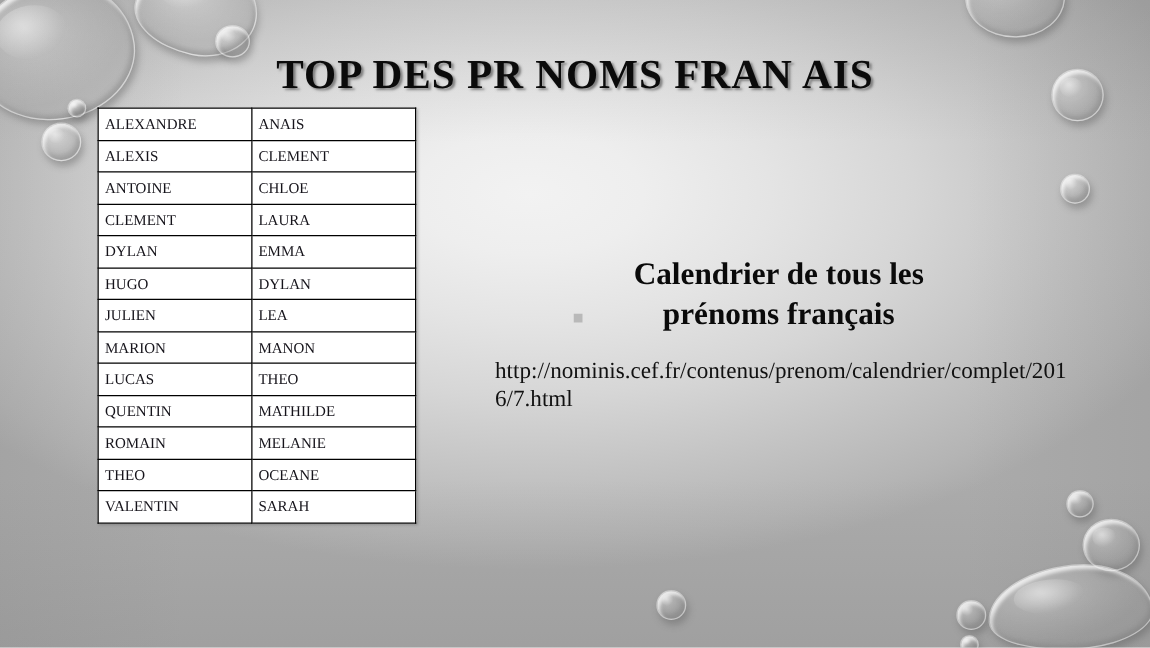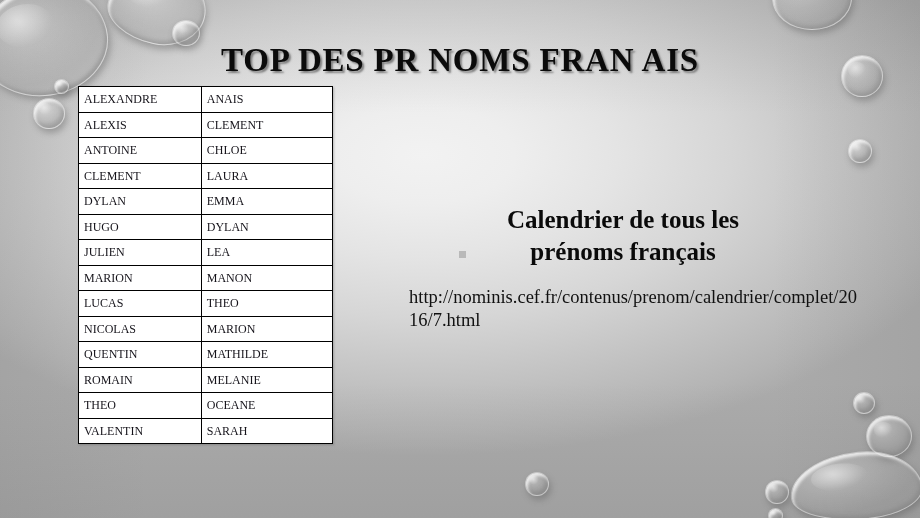--- a/index.html
+++ b/index.html
@@ -137,21 +137,20 @@
     color: #0a0a0a;
   }
   #url-text {
     margin-top: 18px;
     padding-left: 8px;
     font-family: "Liberation Serif", serif;
     font-size: 18.5px;
     line-height: 1.27;
     color: #111111;
     word-break: break-all;
-    margin-left: 13px;
   }
 </style>
 </head>
 <body>
 
 <div id="slide">
 
   <div class="bg-base"></div>
   <div class="bg-vignette"></div>
 
@@ -206,24 +205,20 @@
         </tr>
         <tr>
           <td class="col-male">MARION</td>
           <td class="col-female">MANON</td>
         </tr>
         <tr>
           <td class="col-male">LUCAS</td>
           <td class="col-female">THEO</td>
         </tr>
         <tr>
-          <td class="col-male">NICOLAS</td>
-          <td class="col-female">MARION</td>
-        </tr>
-        <tr>
           <td class="col-male">QUENTIN</td>
           <td class="col-female">MATHILDE</td>
         </tr>
         <tr>
           <td class="col-male">ROMAIN</td>
           <td class="col-female">MELANIE</td>
         </tr>
         <tr>
           <td class="col-male">THEO</td>
           <td class="col-female">OCEANE</td>

